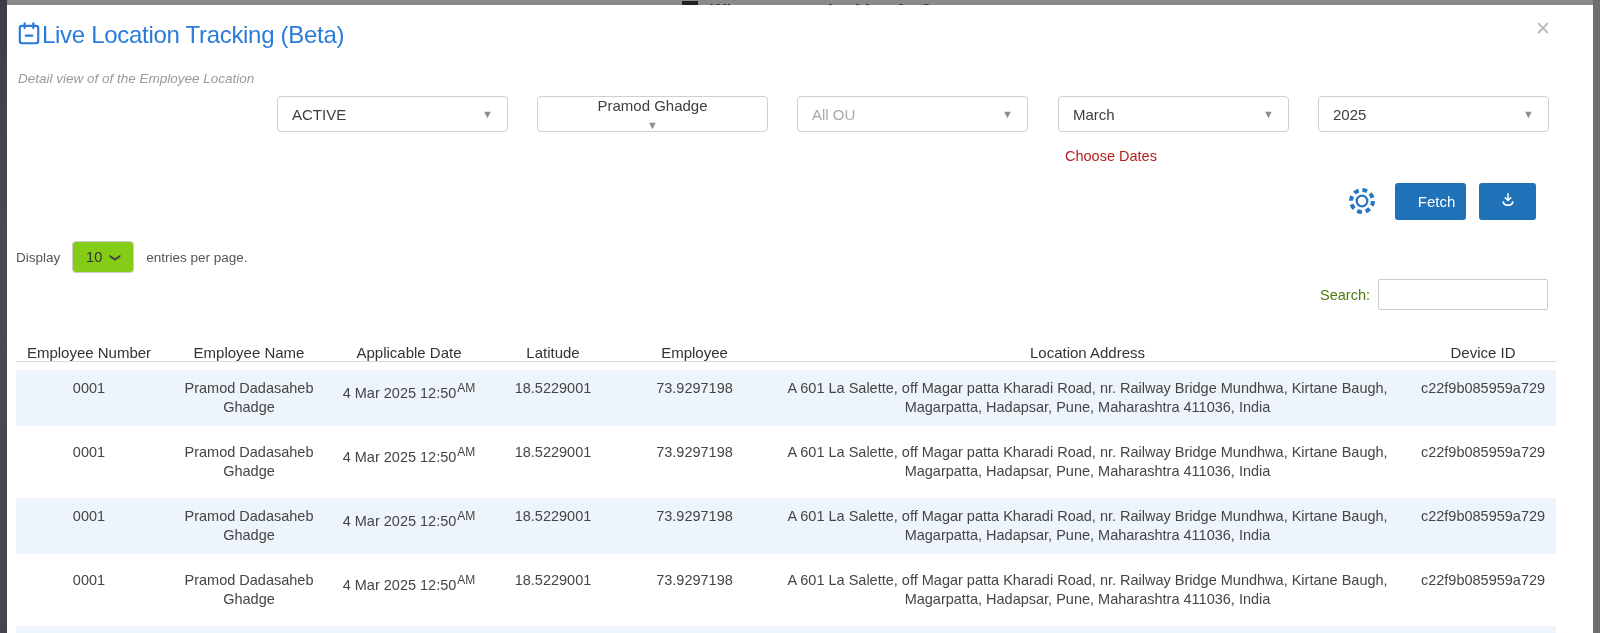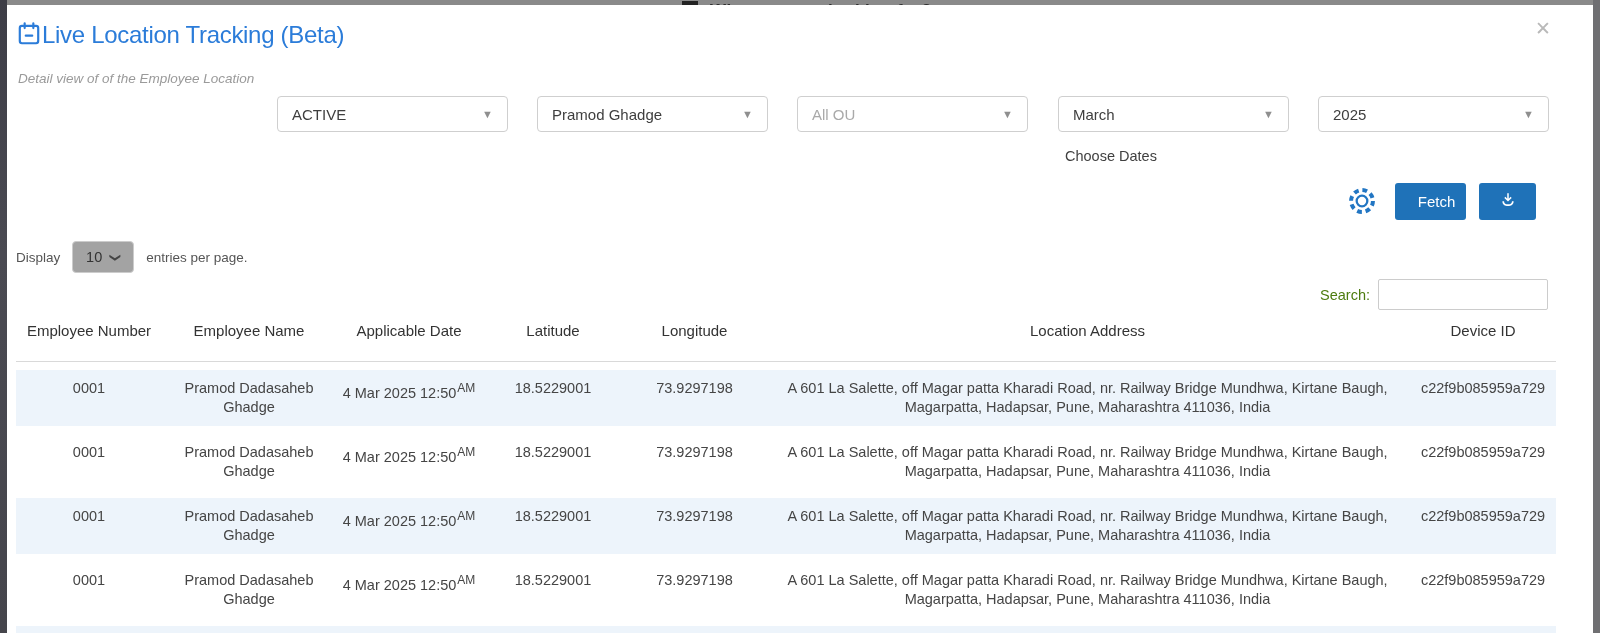--- a/index.html
+++ b/index.html
@@ -56,26 +56,26 @@
   
   .dropdown {
     position: absolute; top: 91px; width: 231px; height: 36px;
     border: 1px solid #cfcfcf; border-radius: 4px; background: #fff;
     display: flex; align-items: center; justify-content: space-between;
     padding: 0 14px; font-size: 15px; cursor: pointer;
   }
   .dropdown .val { color: #3e3e3e; }
   .dropdown .val.placeholder { color: #a9a9a9; }
   .dropdown .caret { color: #8f8f8f; font-size: 11px; }
-  .dd-1 { left: 270px; } .dd-2 { left: 530px; } .dd-3 { left: 790px; }
+  .dd-1 { left: 270px; } .dd-2 { left: 530px; flex-direction: column; } .dd-3 { left: 790px; }
   .dd-4 { left: 1051px; } .dd-5 { left: 1311px; }
 
   .choose-dates {
     position: absolute; left: 1058px; top: 143px;
-    font-size: 14.5px; color: #404040; cursor: pointer;
+    font-size: 14.5px; color: #b91c1c; cursor: pointer;
   }
 
   .gear {
     position: absolute; left: 1339px; top: 180px; width: 32px; height: 32px; cursor: pointer;
   }
   .fetch-btn {
     position: absolute; left: 1388px; top: 178px; width: 71px; height: 37px;
     background: #1f72b8; color: #fff; border: none; border-radius: 3px;
     font-size: 15px; font-family: "Liberation Sans", sans-serif; cursor: pointer; padding-left: 12px;
   }
@@ -83,38 +83,38 @@
     position: absolute; left: 1472px; top: 178px; width: 57px; height: 37px;
     background: #1f72b8; border: none; border-radius: 3px; cursor: pointer;
     display: flex; align-items: center; justify-content: center;
   }
 
   
   .display-row { position: absolute; left: 9px; top: 236px; display: flex; align-items: center; }
   .display-label, .entries-label { font-size: 13.5px; color: #555; }
   .page-size-select {
     margin: 0 12px; width: 62px; height: 32px;
-    border: 1px solid #ccc; border-radius: 4px; background: #a3a3a3;
+    border: 1px solid #ccc; border-radius: 4px; background: #84cc16;
     display: flex; align-items: center; justify-content: center; gap: 9px;
     font-size: 14.5px; color: #333; cursor: pointer;
   }
   .page-size-select .chev { font-size: 11px; color: #444; }
 
   
   .search-row { position: absolute; top: 274px; right: 45px; display: flex; align-items: center; gap: 8px; }
   .search-label { font-size: 14.5px; color: #4d7c0f; }
   .search-input {
     width: 170px; height: 31px; border: 1px solid #ccc; border-radius: 2px;
     font-size: 14px; padding: 0 8px; font-family: "Liberation Sans", sans-serif;
   }
 
   
   .table { position: absolute; left: 9px; top: 317px; width: 1540px; }
   .thead {
-    display: flex; height: 40px; align-items: flex-start;
+    display: flex; height: 40px; align-items: flex-end;
     border-bottom: 1px solid #d9d9d9;
   }
   .th { font-size: 15px; color: #333; text-align: center; }
   .trow {
     display: flex; margin-top: 8px; height: 56px; align-items: flex-start;
   }
   .trow.striped { background: #edf4fb; }
   .td {
     font-size: 14.5px; color: #454545; text-align: center;
     padding-top: 9px; line-height: 19px;
@@ -209,21 +209,21 @@
     <span class="search-label">Search:</span>
     <input class="search-input" type="text" value="" style="">
   </div>
 
   <div class="table">
     <div class="thead">
       <div class="th c1">Employee Number</div>
       <div class="th c2">Employee Name</div>
       <div class="th c3">Applicable Date</div>
       <div class="th c4">Latitude</div>
-      <div class="th c5">Longitude</div>
+      <div class="th c5">Employee</div>
       <div class="th c6">Location Address</div>
       <div class="th c7">Device ID</div>
     </div>
 
     <div class="trow striped">
       <div class="td c1">0001</div>
       <div class="td c2">Pramod Dadasaheb Ghadge</div>
       <div class="td c3"><span>4 Mar 2025 12:50</span><sup class="meridiem">AM</sup></div>
       <div class="td c4">18.5229001</div>
       <div class="td c5">73.9297198</div>

